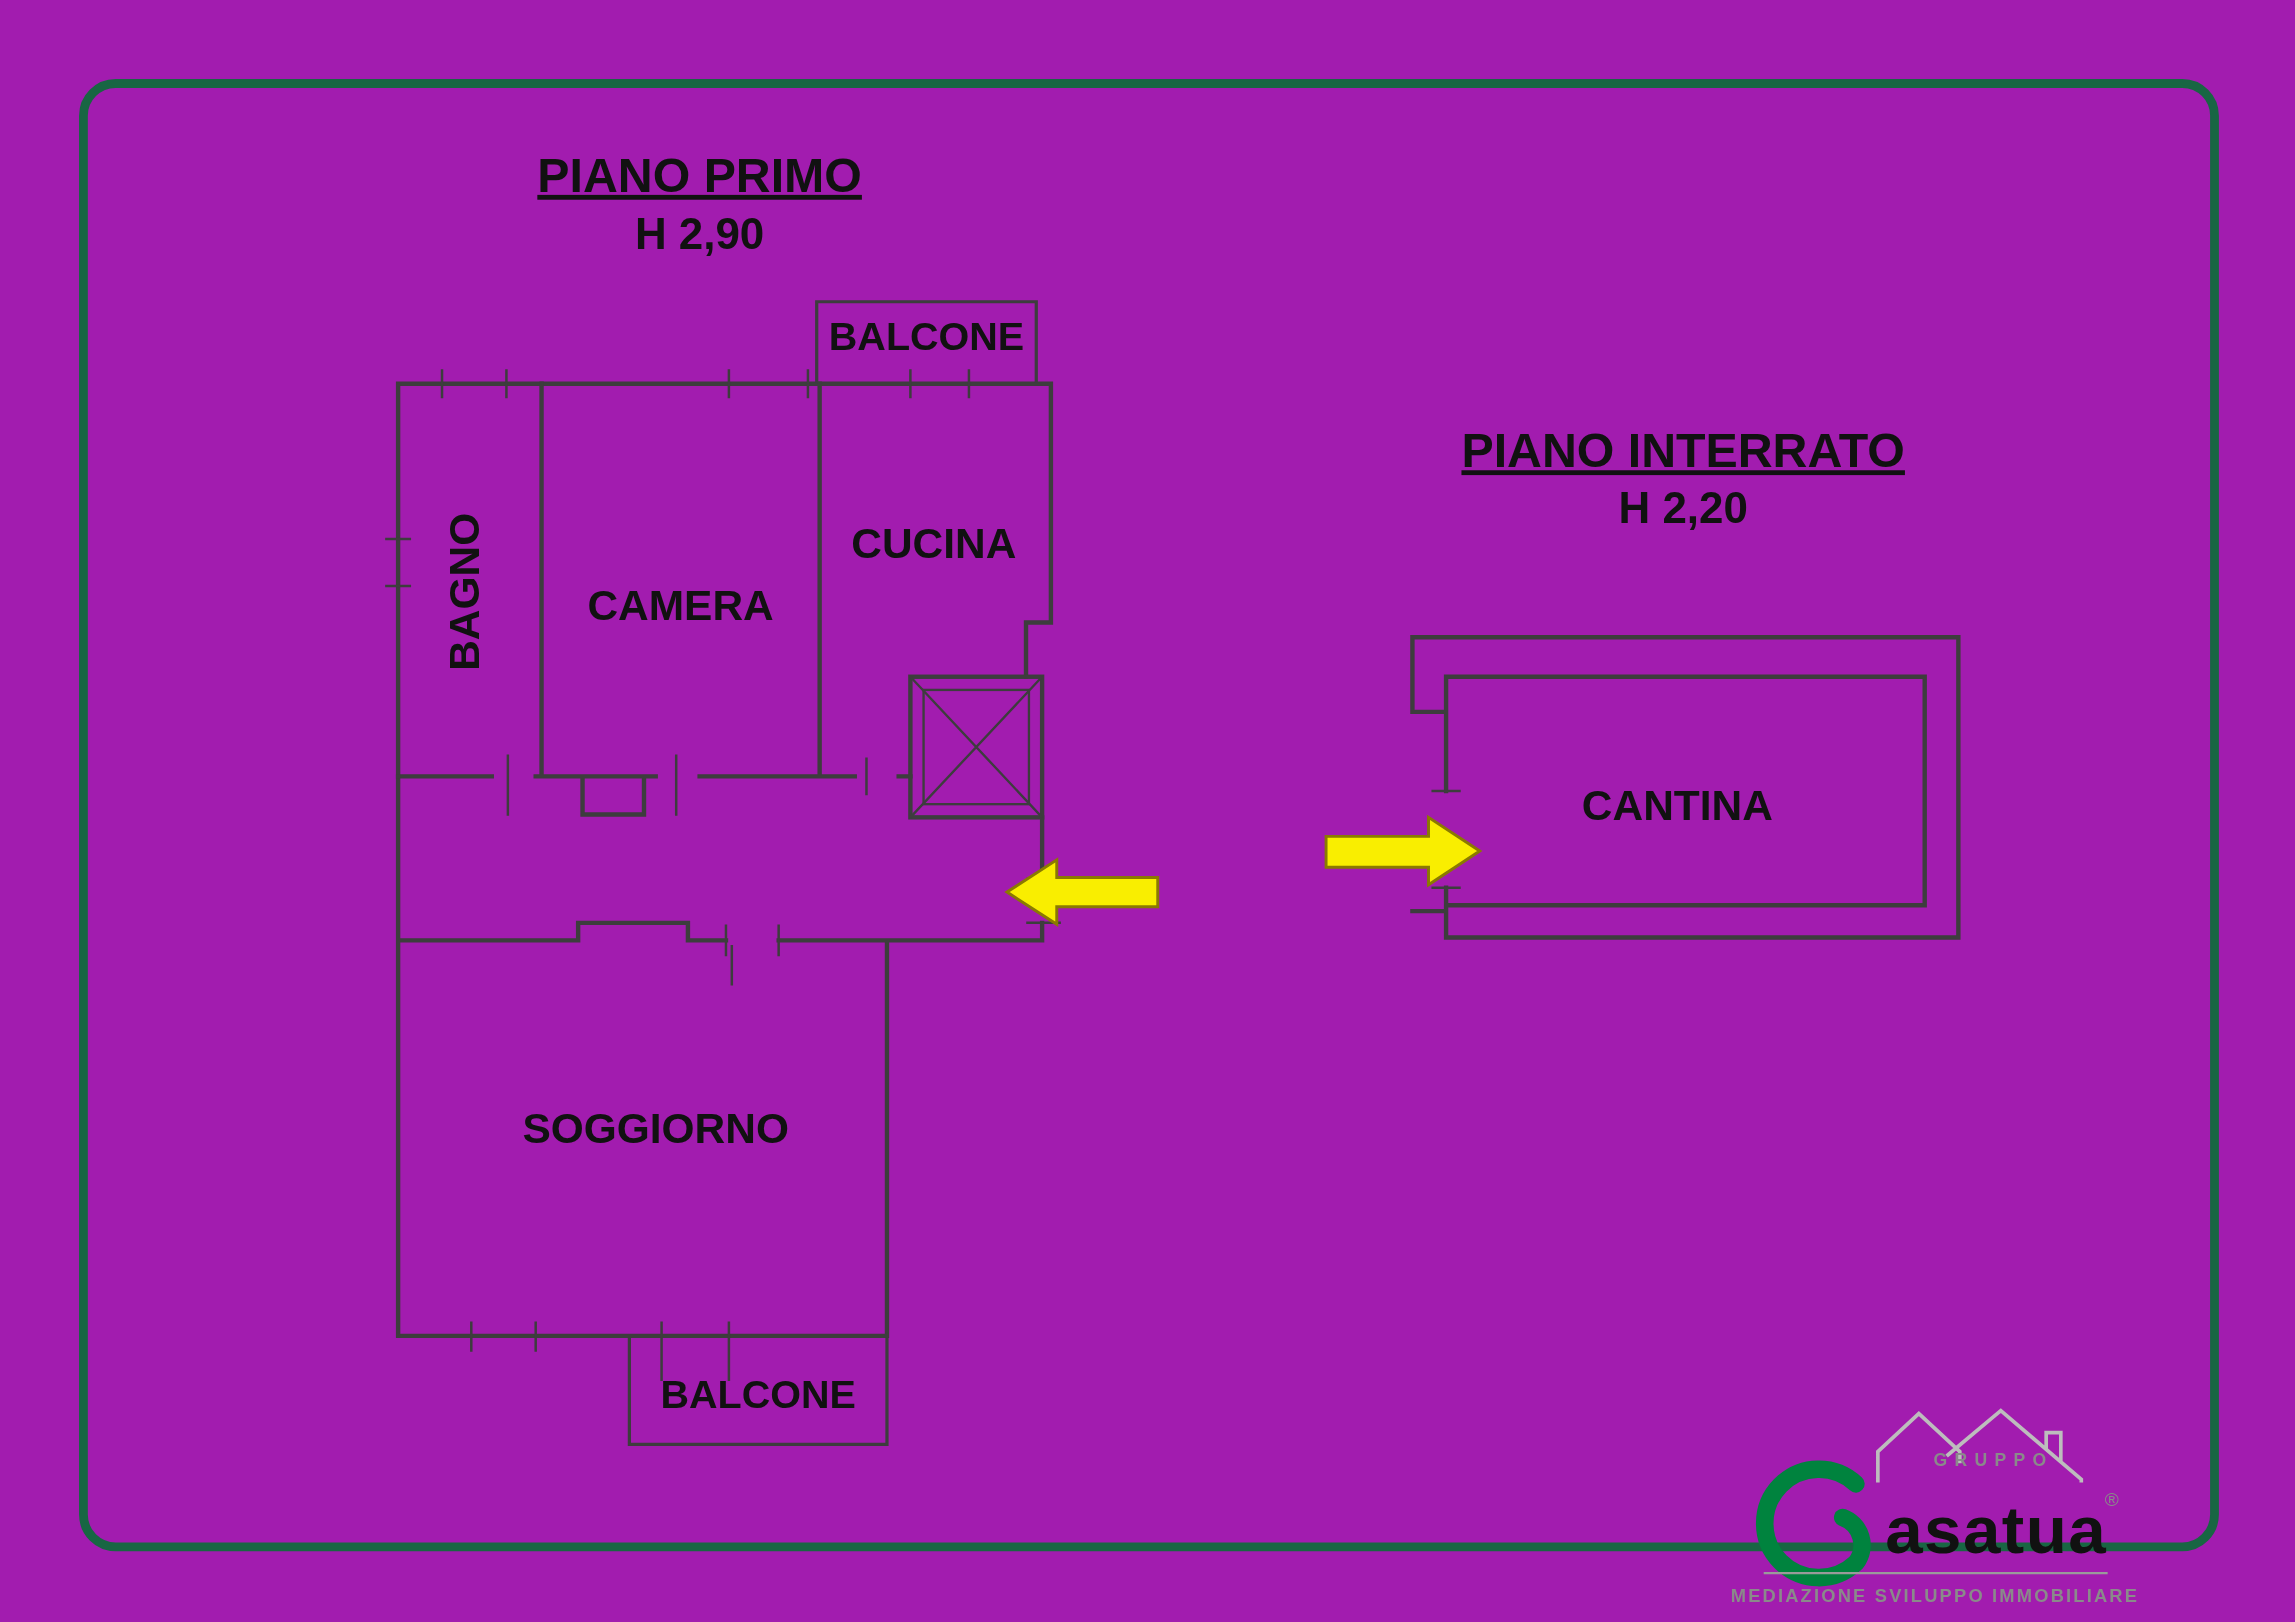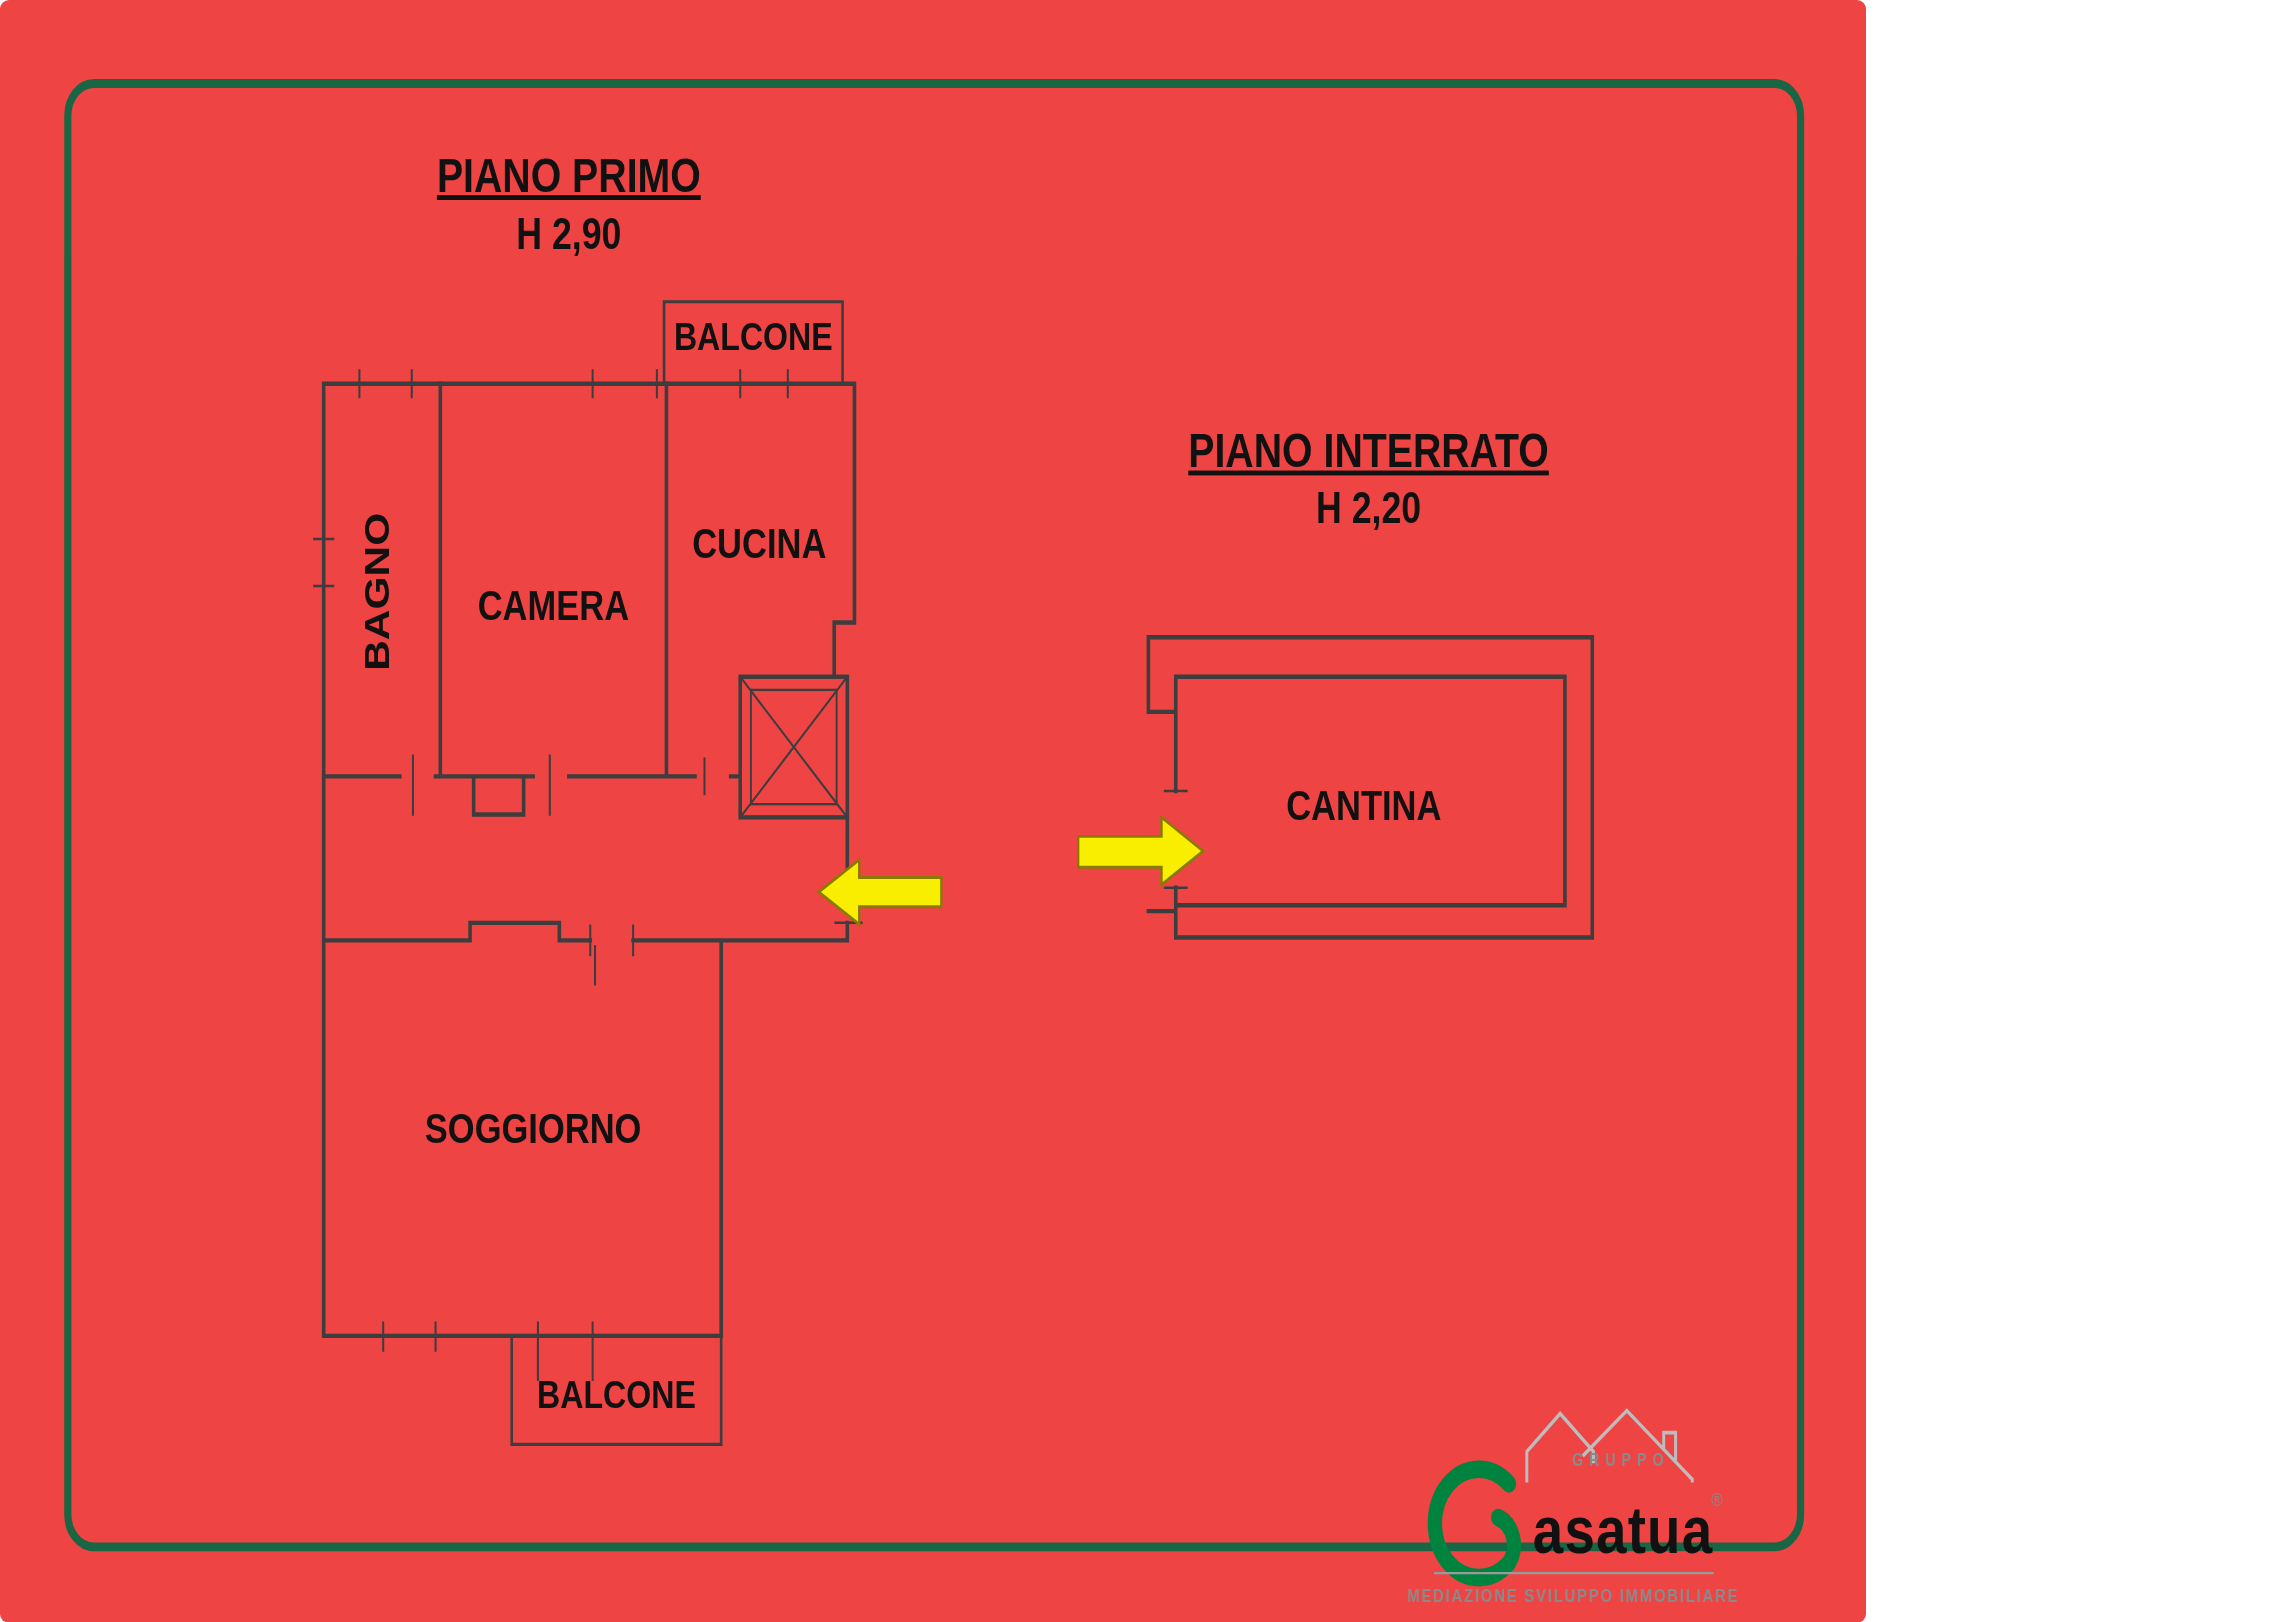--- a/index.html
+++ b/index.html
@@ -3,25 +3,24 @@
 <meta charset="utf-8">
 <style>
   html, body {
     margin: 0;
     padding: 0;
     background: #ffffff;
     font-family: "Liberation Sans", sans-serif;
   }
   .page {
     position: relative;
-    width: 1866px;
+    width: 2295px;
     height: 1623px;
-    background: #ef4444;
+    background: #a21caf;
     overflow: hidden;
-    border-radius: 9px;
   }
   .page svg {
     position: absolute;
     left: 0;
     top: 0;
     width: 100%;
     height: 100%;
   }
   text {
     font-family: "Liberation Sans", sans-serif;

